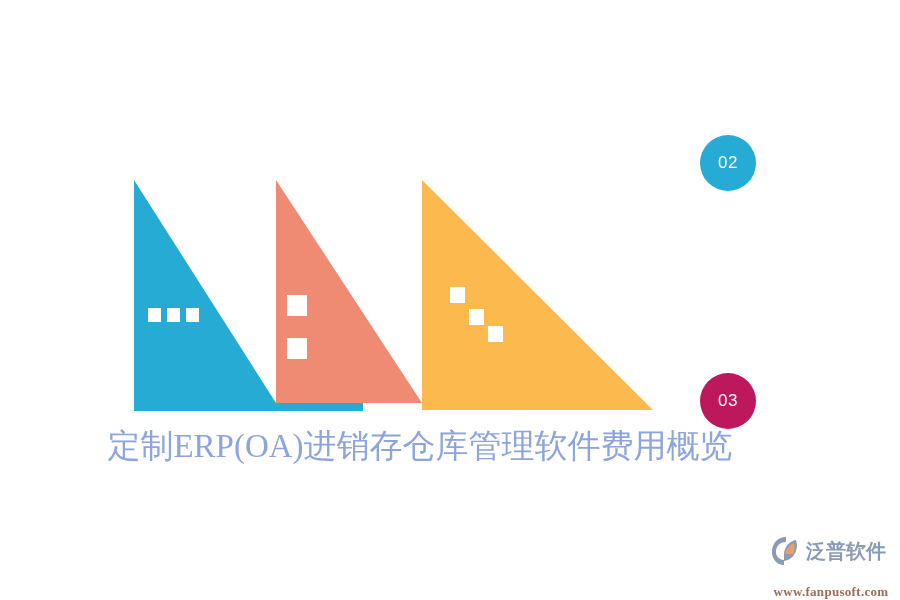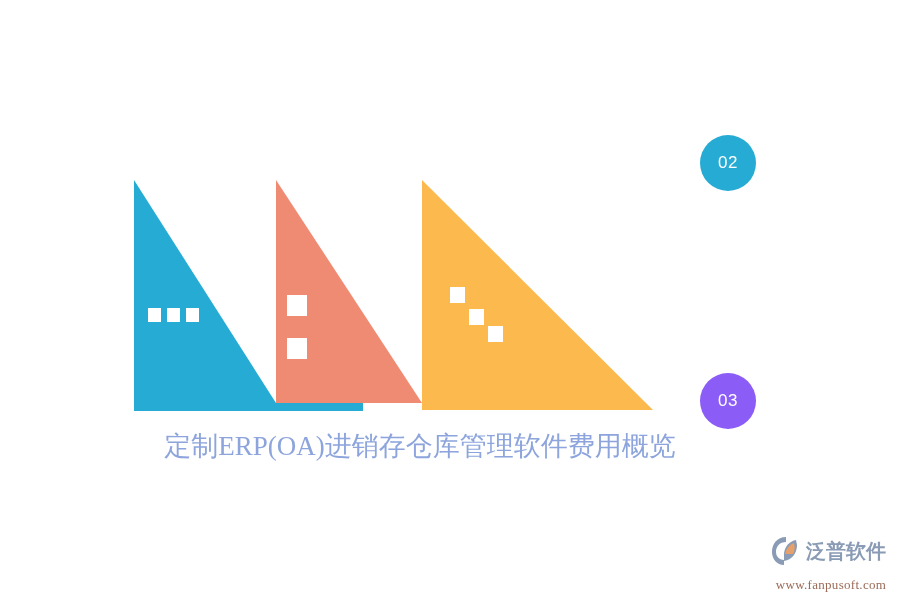--- a/index.html
+++ b/index.html
@@ -37,32 +37,32 @@
     display: flex;
     align-items: center;
     justify-content: center;
     color: #ffffff;
     font-size: 17px;
     letter-spacing: 0.5px;
     font-family: "Liberation Sans", sans-serif;
   }
   #circle-01 { left: 700px; top: 135px; background: #26ACD4; }
   #circle-02 { left: 700px; top: 254px; background: #F08B73; }
-  #circle-03 { left: 700px; top: 373px; background: #8b5cf6; }
+  #circle-03 { left: 700px; top: 373px; background: #be185d; }
 
   
   .title-block {
     position: absolute;
     left: 60px;
     top: 430px;
     width: 720px;
     text-align: center;
     color: #8DA5DC;
     font-family: "Liberation Serif", serif;
-    font-size: 27px;
+    font-size: 33px;
     line-height: 32px;
     white-space: nowrap;
   }
   .title-line { display: block; }
 
   
   .logo {
     position: absolute;
     left: 770px;
     top: 534px;
@@ -85,23 +85,23 @@
     font-family: "DejaVu Sans", sans-serif;
     font-size: 20px;
     font-weight: bold;
     letter-spacing: 0px;
     line-height: 30px;
   }
   .logo-url {
     color: #9C6B57;
     font-family: "Liberation Serif", serif;
     font-size: 13px;
-    font-weight: normal;
+    font-weight: bold;
     letter-spacing: 0.3px;
-    margin-top: 9px;
+    margin-top: 16px;
     text-align: center;
     width: 122px;
   }
 </style>
 </head>
 <body>
 
 <div id="canvas">
 
   <svg class="shape-group" viewBox="0 0 900 600" width="900" height="600">

